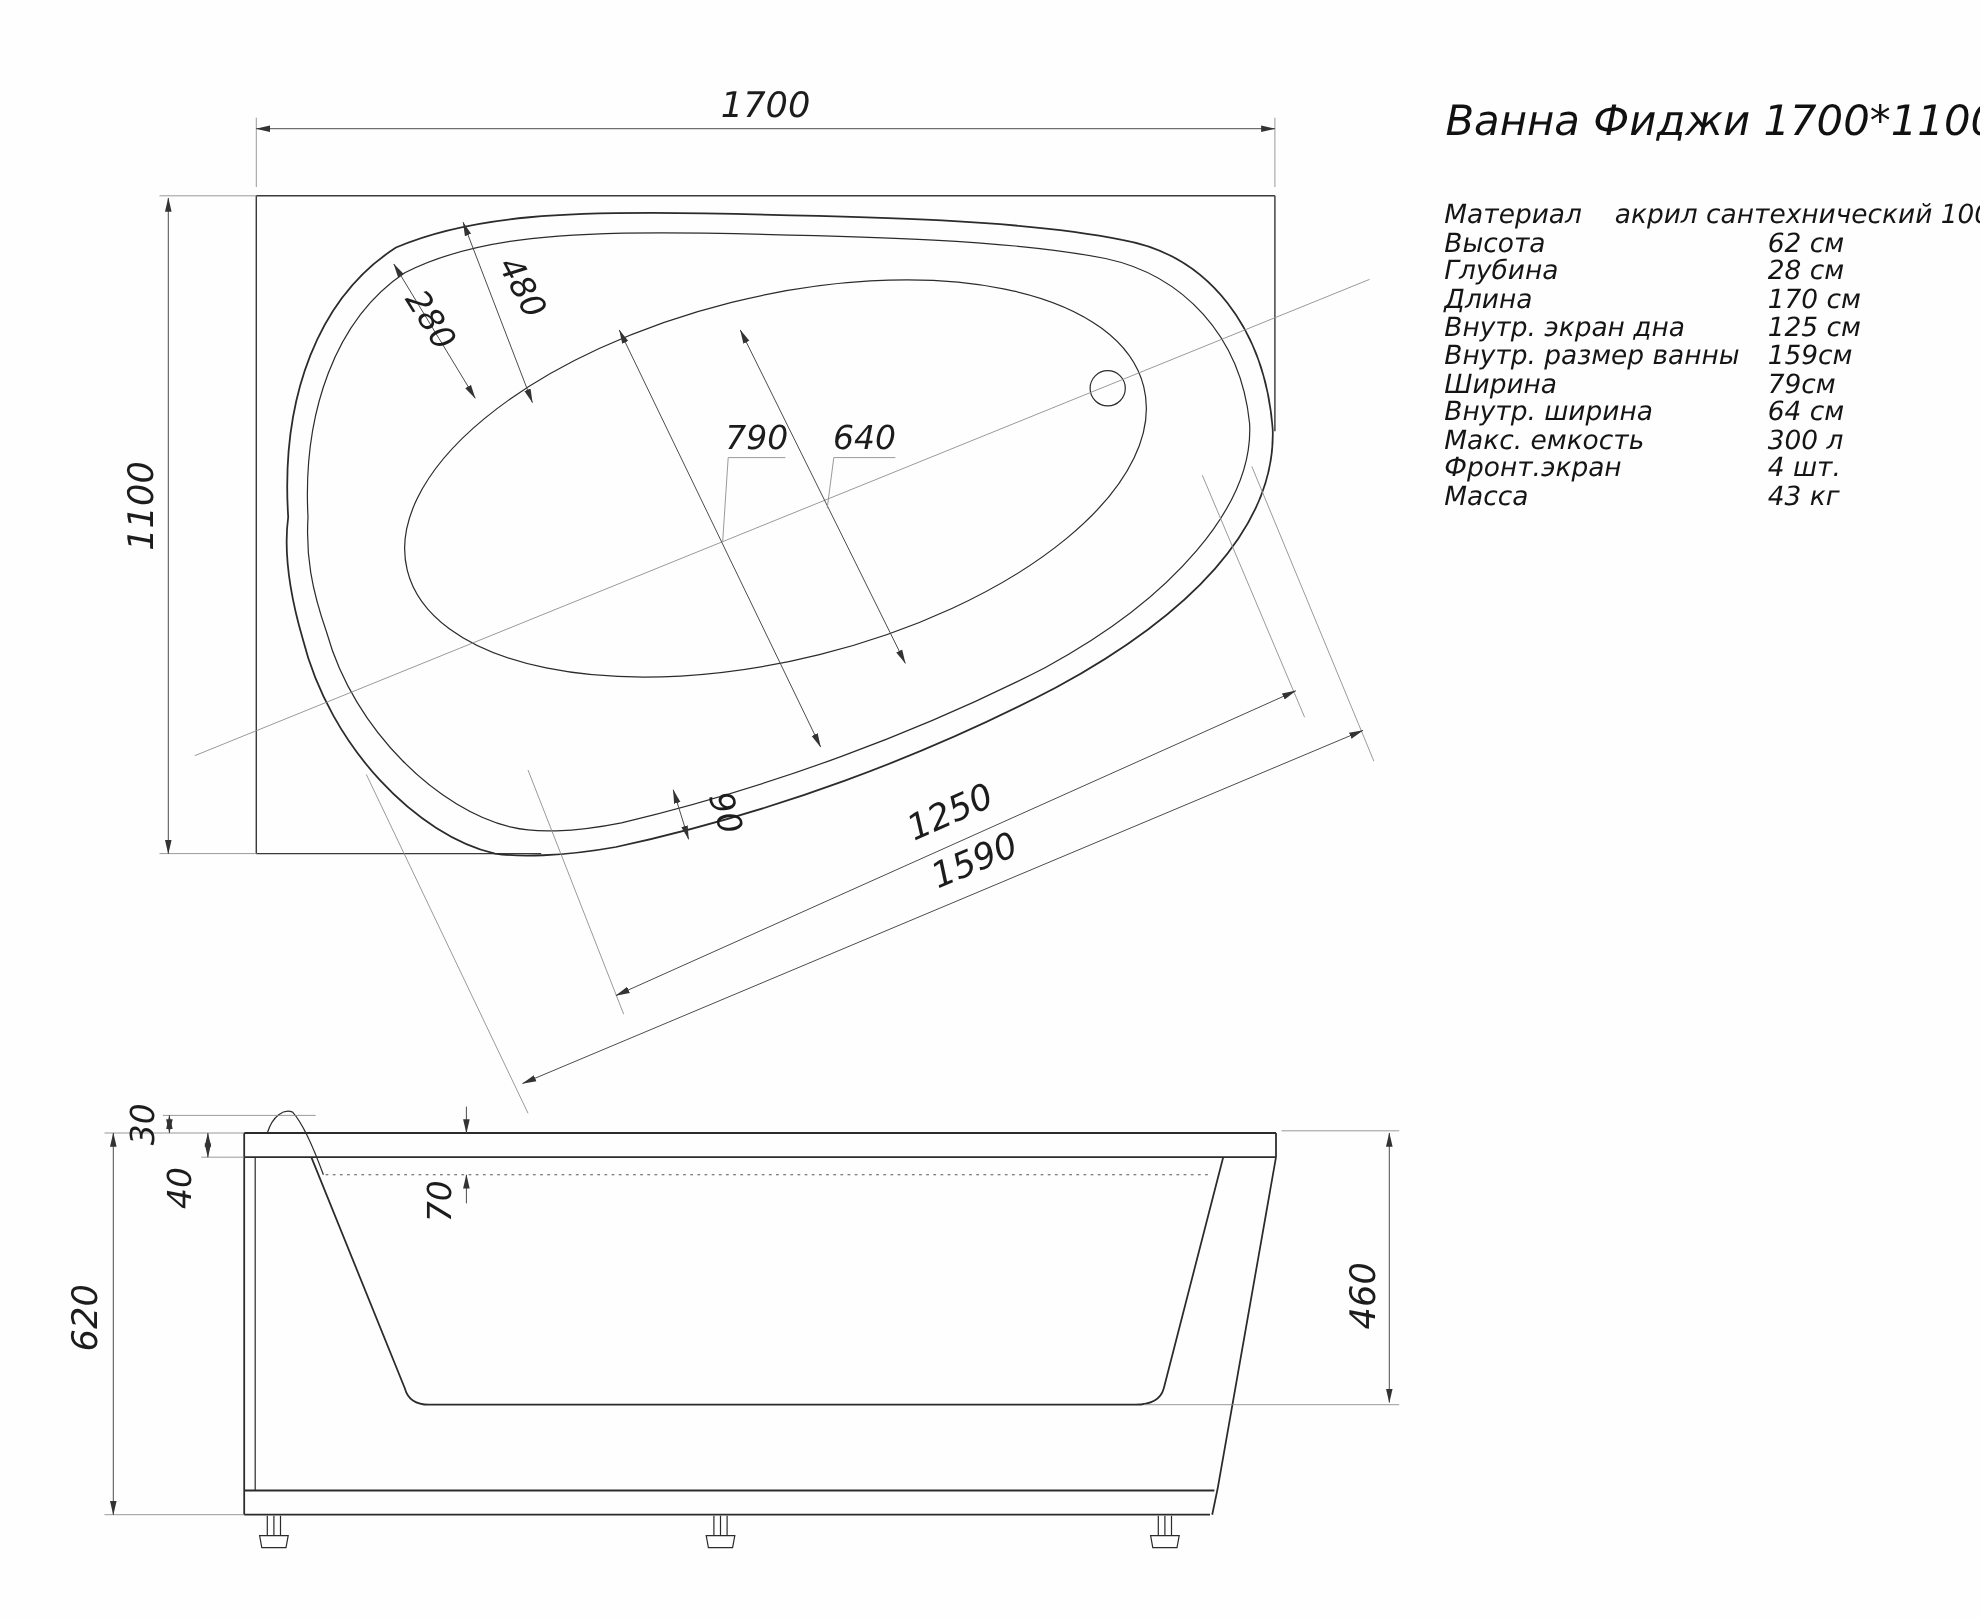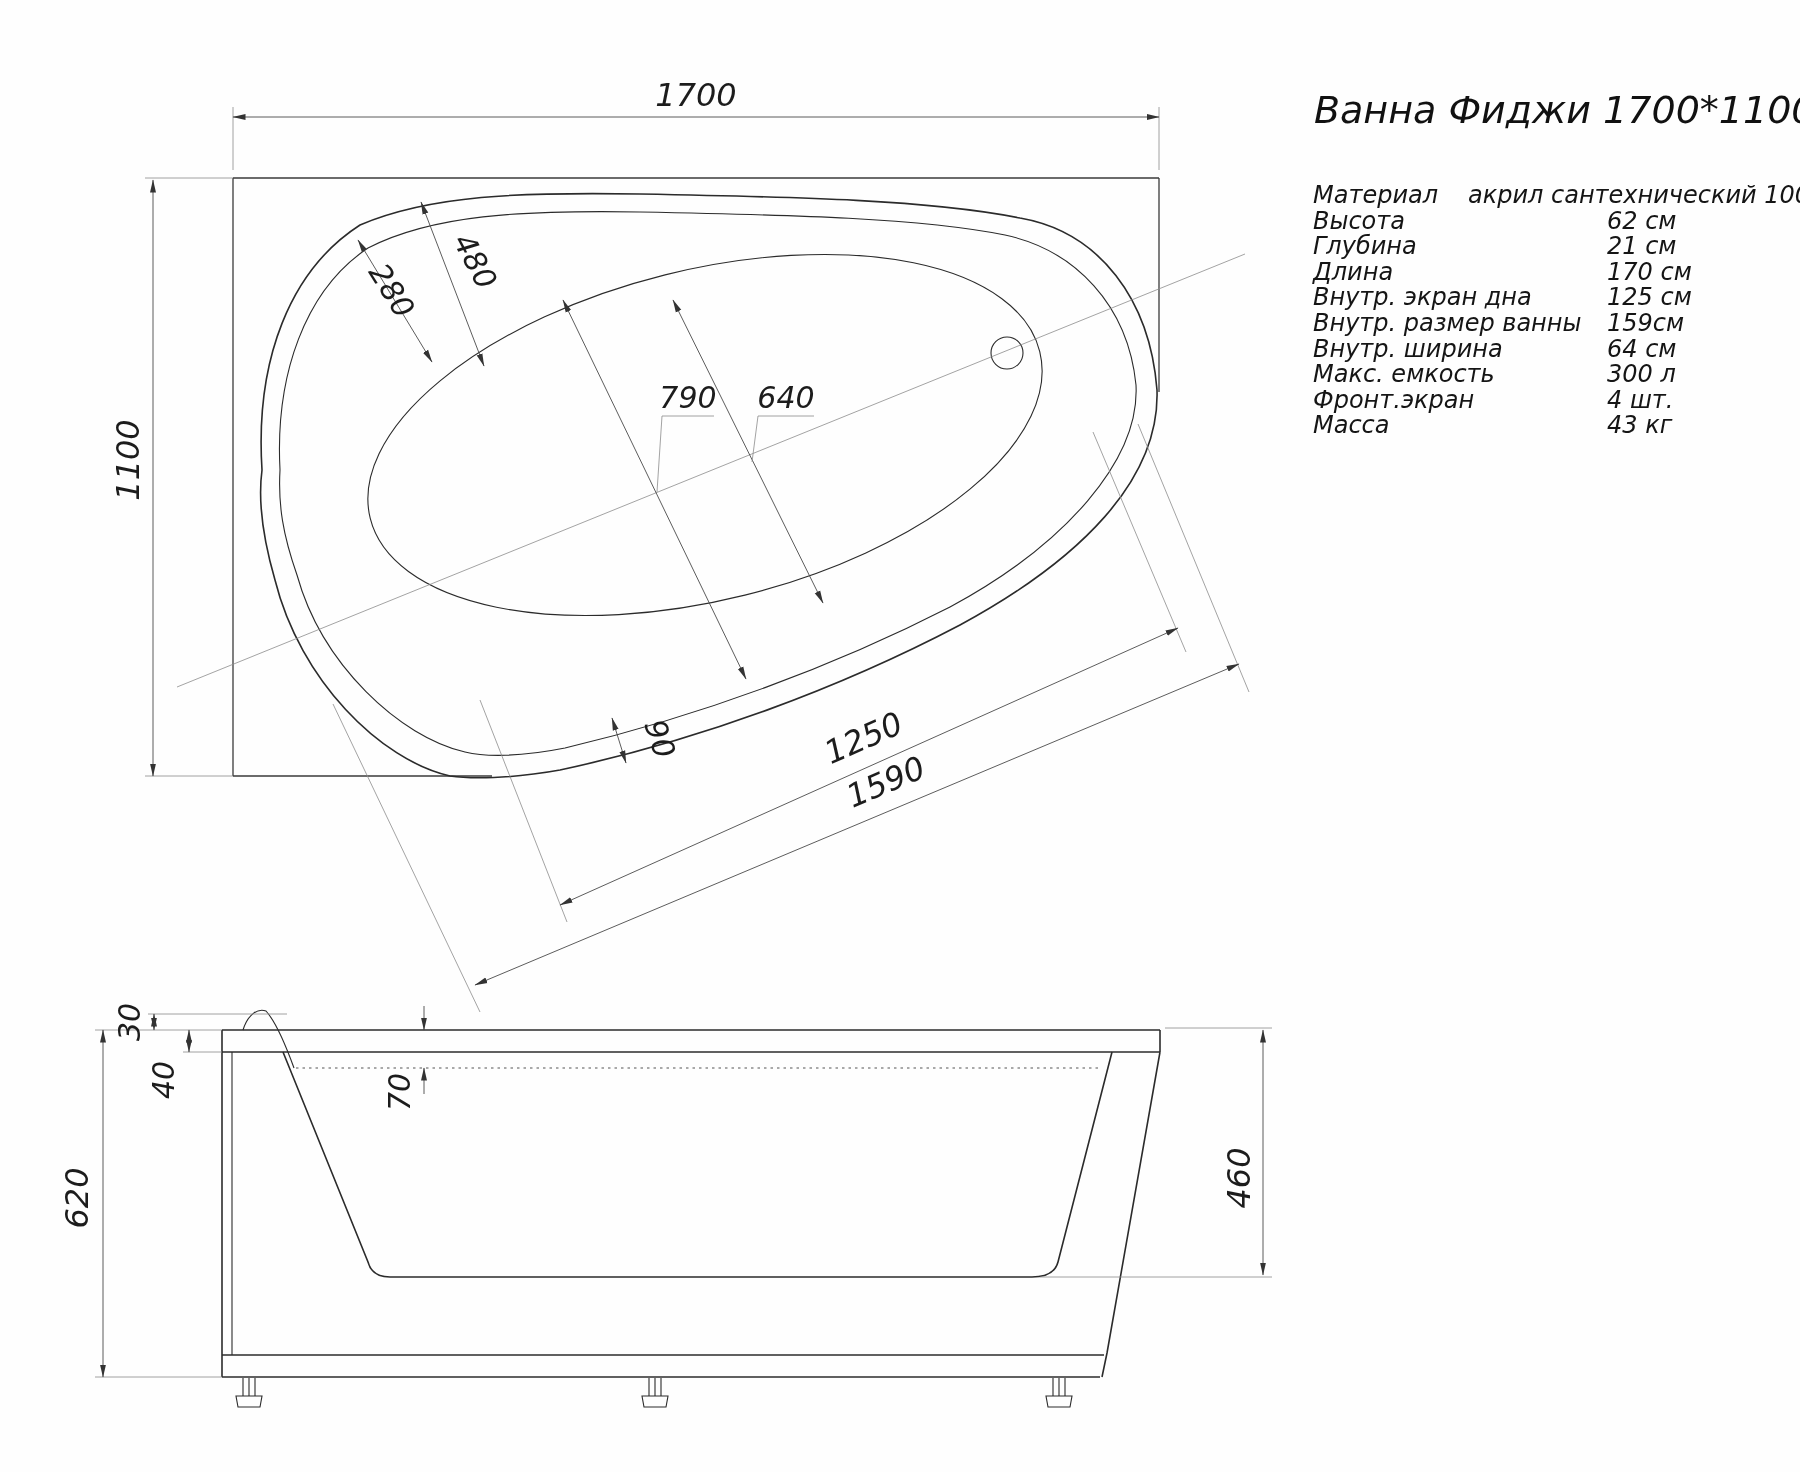--- a/index.html
+++ b/index.html
@@ -206,35 +206,39 @@
   <div class="spec-row">
     <span class="spec-label">Материал</span>
     <span class="spec-value wide">акрил сантехнический 100%</span>
   </div>
   <div class="spec-row">
     <span class="spec-label">Высота</span>
     <span class="spec-value">62 см</span>
   </div>
   <div class="spec-row">
     <span class="spec-label">Глубина</span>
-    <span class="spec-value">21 см</span>
+    <span class="spec-value">28 см</span>
   </div>
   <div class="spec-row">
     <span class="spec-label">Длина</span>
     <span class="spec-value">170 см</span>
   </div>
   <div class="spec-row">
     <span class="spec-label">Внутр. экран дна</span>
     <span class="spec-value">125 см</span>
   </div>
   <div class="spec-row">
     <span class="spec-label">Внутр. размер ванны</span>
     <span class="spec-value">159см</span>
   </div>
   <div class="spec-row">
+    <span class="spec-label">Ширина</span>
+    <span class="spec-value">79см</span>
+  </div>
+  <div class="spec-row">
     <span class="spec-label">Внутр. ширина</span>
     <span class="spec-value">64 см</span>
   </div>
   <div class="spec-row">
     <span class="spec-label">Макс. емкость</span>
     <span class="spec-value">300 л</span>
   </div>
   <div class="spec-row">
     <span class="spec-label">Фронт.экран</span>
     <span class="spec-value">4 шт.</span>

